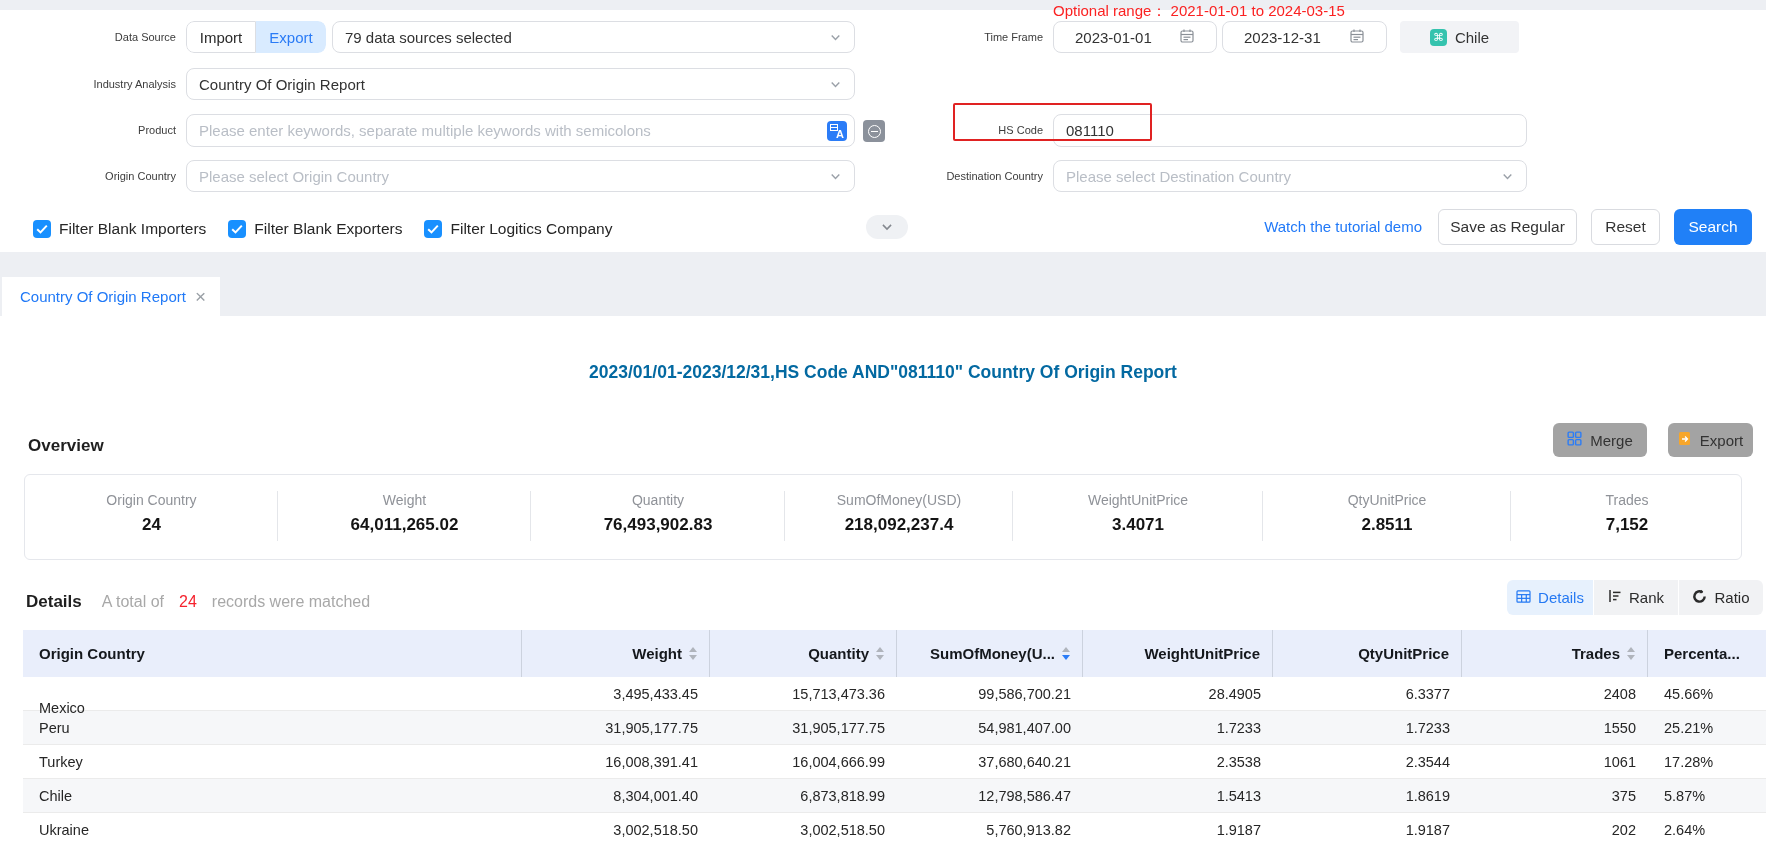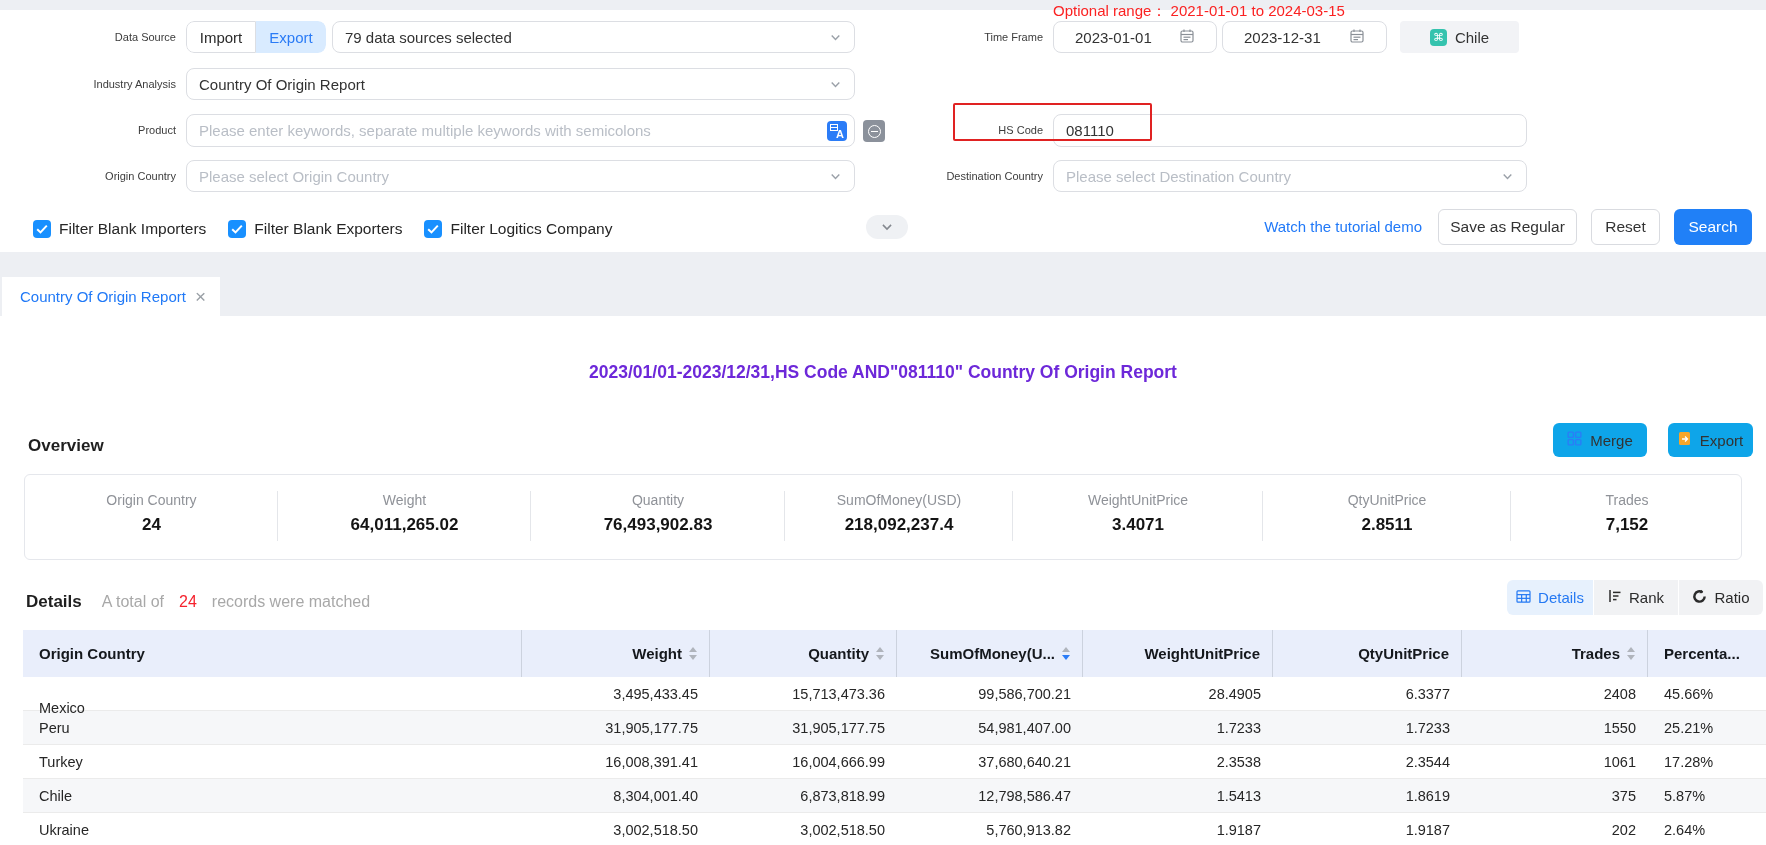--- a/index.html
+++ b/index.html
@@ -35,23 +35,23 @@
 .cblabel{margin-left:8px;font-size:15.5px;color:#262626}
 .exp-pill{width:42px;height:24px;border-radius:12px;background:#eff1f4;display:flex;align-items:center;justify-content:center}
 .link{font-size:15px;color:#2179f8;line-height:36px;text-align:right}
 .btn{height:36px;border-radius:6px;font-size:15.5px;display:flex;align-items:center;justify-content:center;font-family:inherit}
 .btn.ghost{background:#fff;border:1px solid #d9dbe0;color:#333}
 .btn.primary{background:#2080f7;border:none;color:#fff}
 .band2{left:0;top:252px;width:1766px;height:64px;background:#edeff3}
 .tab{position:absolute;left:2px;top:25px;width:218px;height:39px;background:#fff;display:flex;align-items:center;padding:0 14px 0 18px}
 .tab .t{font-size:15px;color:#2079f7;flex:1}
 .tab .x{font-size:19px;color:#9aa0a6;line-height:1}
-.report-title{left:0;top:362px;width:1766px;text-align:center;font-size:17.5px;font-weight:600;color:#6d28d9}
+.report-title{left:0;top:362px;width:1766px;text-align:center;font-size:17.5px;font-weight:600;color:#0369a1}
 .sec-head{font-size:17px;font-weight:bold;color:#1f1f1f}
-.gbtn{display:flex;align-items:center;justify-content:center;gap:8px;background:#0ea5e9;border:none;border-radius:6px;font-size:15px;color:#333;font-family:inherit;height:34px}
+.gbtn{display:flex;align-items:center;justify-content:center;gap:8px;background:#a3a3a3;border:none;border-radius:6px;font-size:15px;color:#333;font-family:inherit;height:34px}
 .stats-card{left:24px;top:474px;width:1718px;height:86px;border:1px solid #e5e7ec;border-radius:6px;display:flex}
 .stat{flex:1;position:relative;text-align:center;padding-top:17px}
 .stat:not(:last-child)::after{content:'';position:absolute;right:0;top:16px;bottom:18px;width:1px;background:#e4e6ea}
 .slabel{font-size:14px;color:#8f9298}
 .sval{margin-top:7px;font-size:17px;font-weight:bold;color:#141414}
 .details-line{left:26px;top:592px;display:flex;align-items:baseline;gap:11px}
 .details-line .sec-head{margin-right:9px}
 .details-line .sub{font-size:16px;color:#a8a8a8}
 .details-line .cnt{font-size:16px;color:#f5222d;margin:0 4px}
 .viewbtns{left:1507px;top:580px;display:flex}

